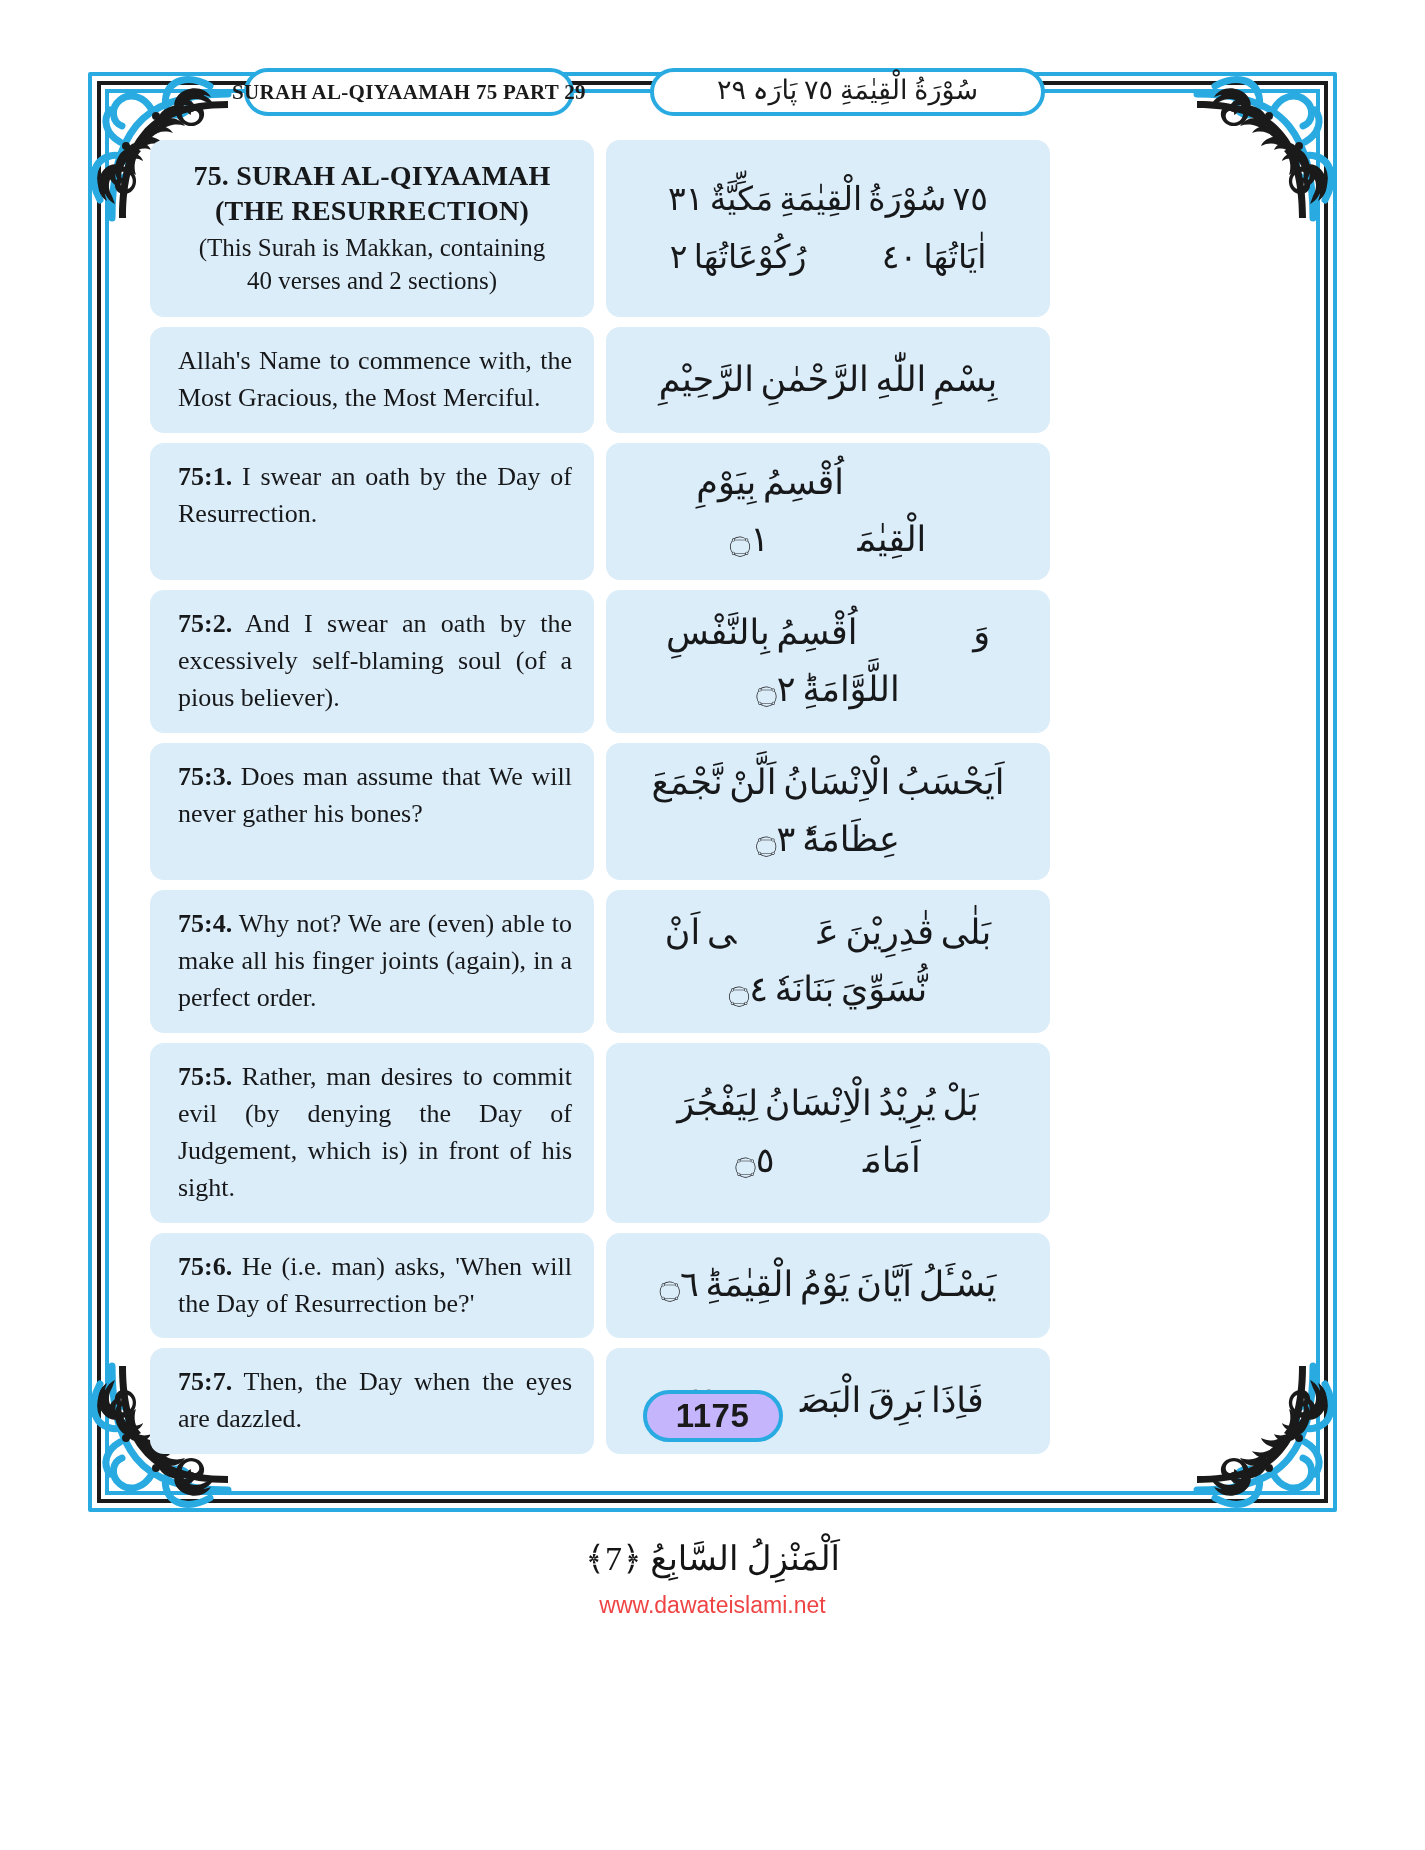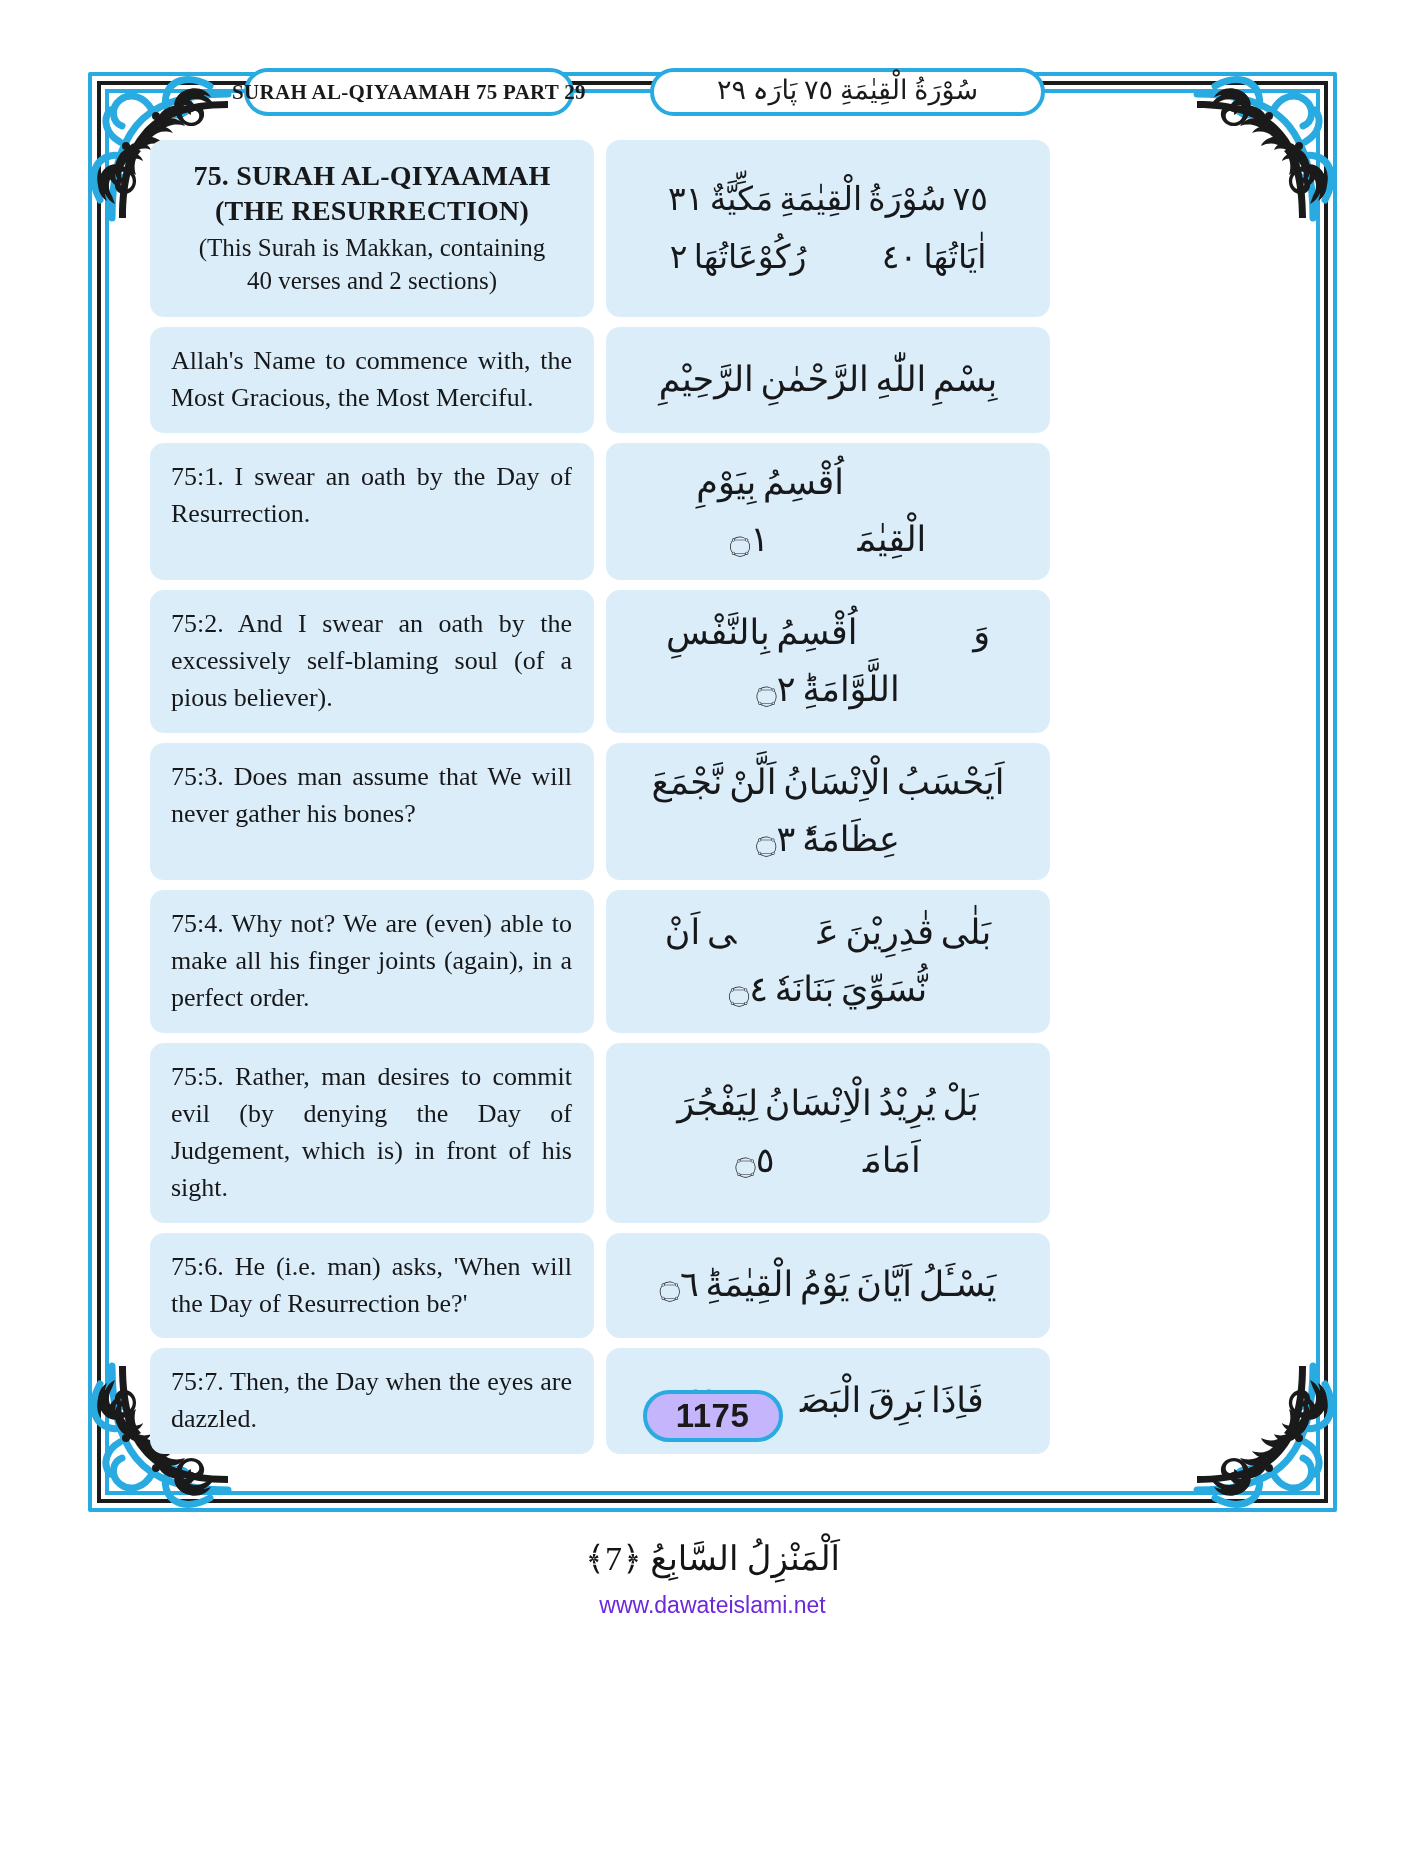--- a/index.html
+++ b/index.html
@@ -108,21 +108,21 @@
     margin-bottom: 10px;
     border-radius: 13px;
   }
   .cell {
     background: #dcedfa;
     border-radius: 14px;
     box-sizing: border-box;
   }
   .cell-en {
     width: 445px;
-    padding: 16px 22px 16px 21px;
+    padding: 16px 22px 16px 28px;
     font-size: 26px;
     line-height: 1.42;
     color: #17181a;
     text-align: justify;
     text-align-last: left;
     hyphens: none;
   }
   .cell-ar {
     width: 445px;
     padding: 12px 26px;
@@ -132,21 +132,21 @@
     display: flex;
     align-items: center;
     justify-content: center;
   }
   .ar-text {
     font-size: 35px;
     line-height: 1.62;
     width: 100%;
     word-spacing: -2px;
   }
-  .vnum { font-weight: normal; }
+  .vnum { font-weight: bold; }
 
   
   .cell-title-en {
     text-align: center;
     text-align-last: center;
     padding: 18px 20px 20px 20px;
   }
   .title-line1 {
     font-weight: bold;
     font-size: 28px;
@@ -208,21 +208,21 @@
     direction: rtl;
     z-index: 7;
   }
   .footer-url {
     position: absolute;
     left: 0; right: 0;
     top: 1592px;
     text-align: center;
     font-family: "Liberation Sans", sans-serif;
     font-size: 23px;
-    color: #6d28d9;
+    color: #ef4444;
     z-index: 7;
   }
 </style>
 </head>
 <body>
 
 <div class="page-frame">
   <div class="frame-outer"></div>
   <div class="frame-outer2"></div>
   <div class="frame-outer3"></div>

